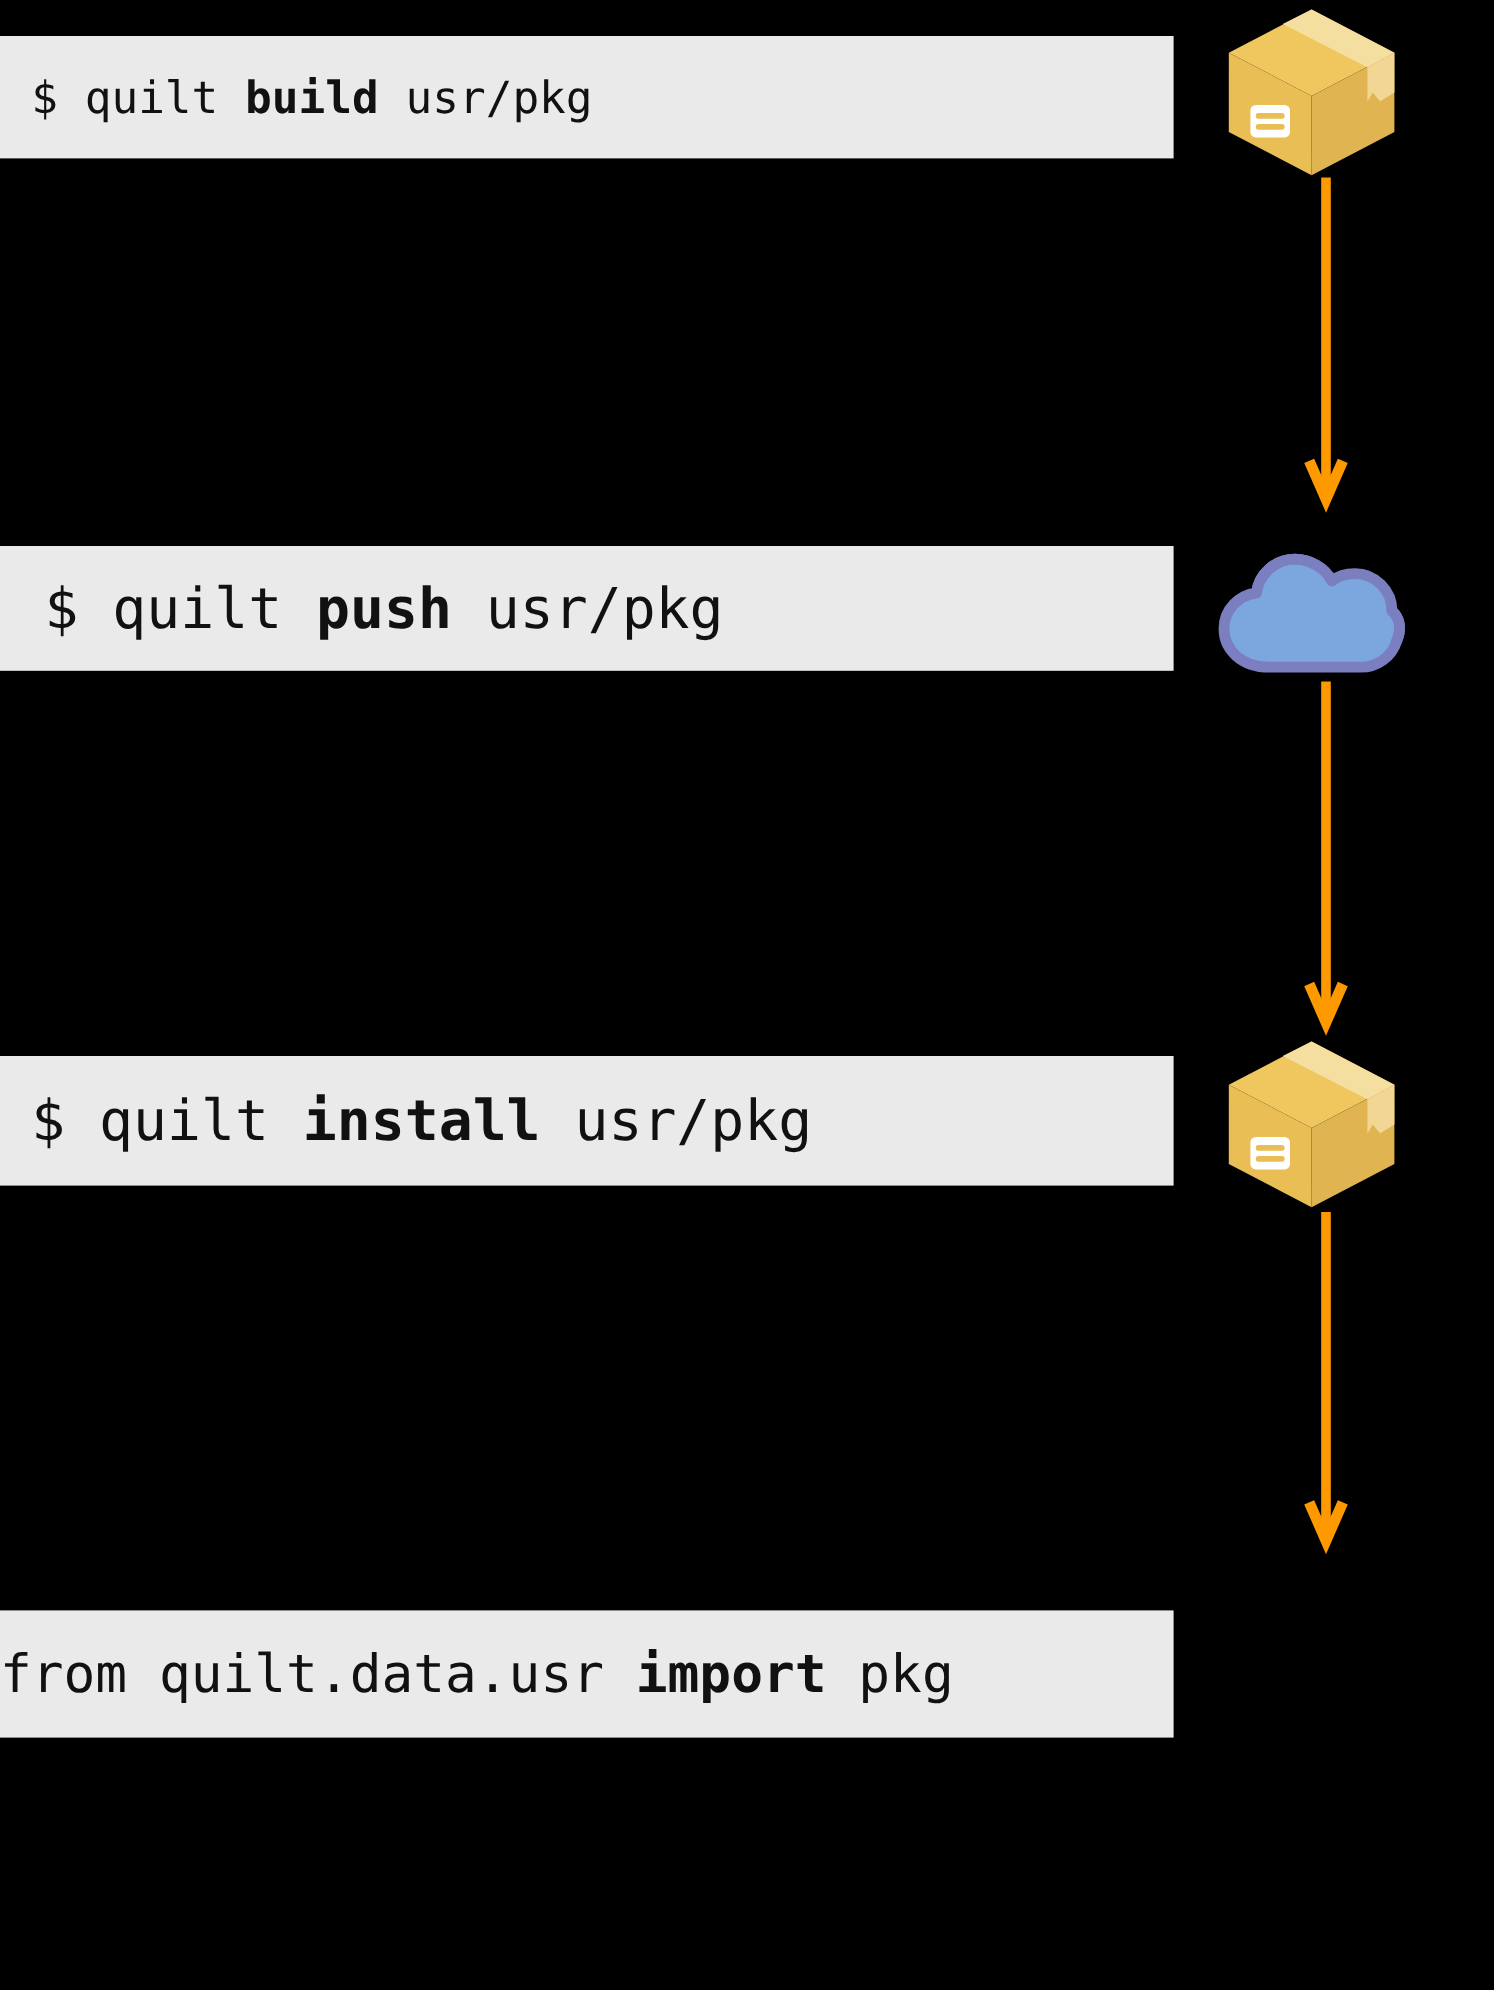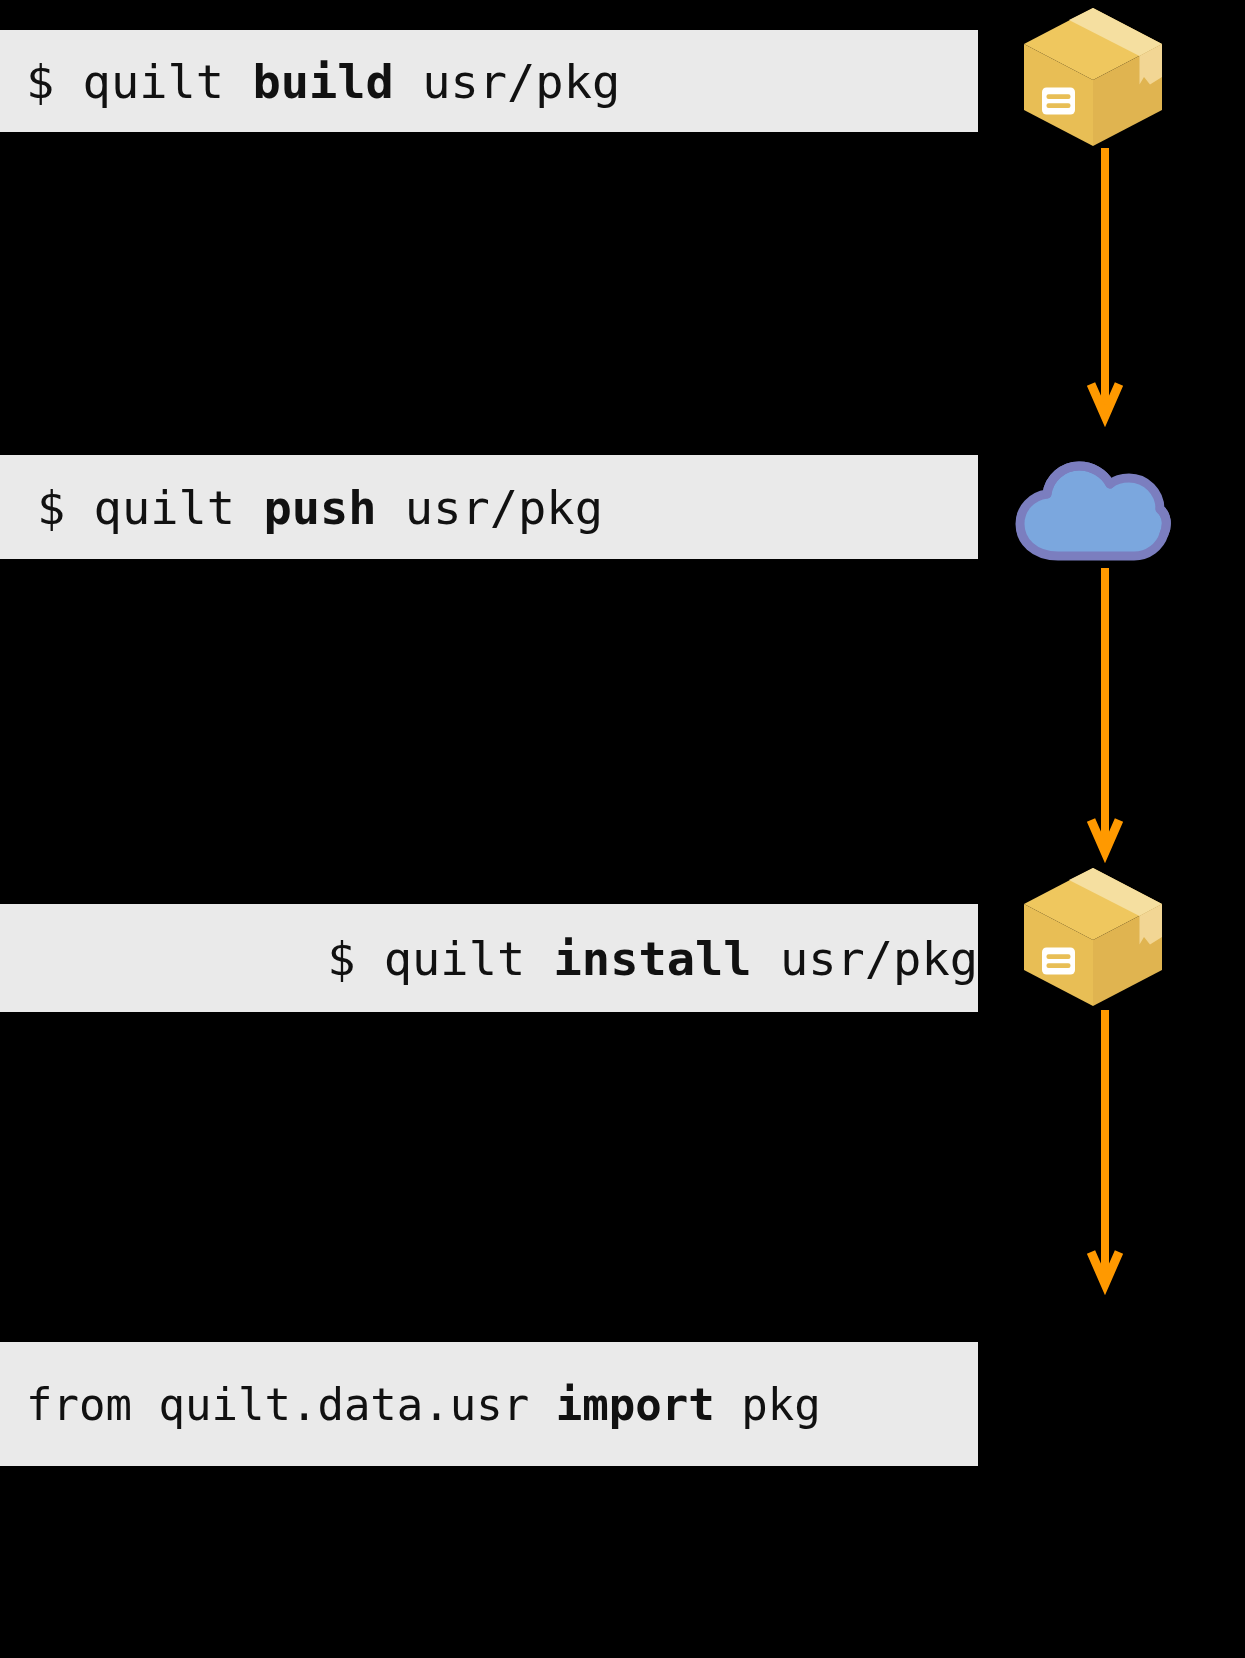--- a/index.html
+++ b/index.html
@@ -37,24 +37,24 @@
     color: #111111;
     white-space: pre;
     letter-spacing: 0px;
   }
   .cmd-text b {
     font-weight: 700;
   }
 
   #box-build   { top: 30px;   width: 978px; height: 102px; padding-left: 26px; }
   #box-push    { top: 455px;  width: 978px; height: 104px; padding-left: 37px; }
-  #box-install { top: 904px;  width: 978px; height: 108px; padding-left: 26px; justify-content: flex-end; }
-  #box-import  { top: 1342px; width: 978px; height: 124px;  padding-left: 26px; }
+  #box-install { top: 880px;  width: 978px; height: 108px; padding-left: 26px; }
+  #box-import  { top: 1342px; width: 978px; height: 106px;  }
 
-  #box-build   .cmd-text { font-size: 47px; text-align: right; }
+  #box-build   .cmd-text { font-size: 37px; text-align: right; }
   #box-push    .cmd-text { font-size: 47px; }
   #box-install .cmd-text { font-size: 47px; }
   #box-import  .cmd-text { font-size: 44px; }
 
   
   .icon-wrap {
     position: absolute;
   }
   #pkg-top     { left: 1018px; top: 2px;    width: 150px; height: 150px; }
   #cloud-icon  { left: 1016px; top: 452px;  width: 155px; height: 110px; }

